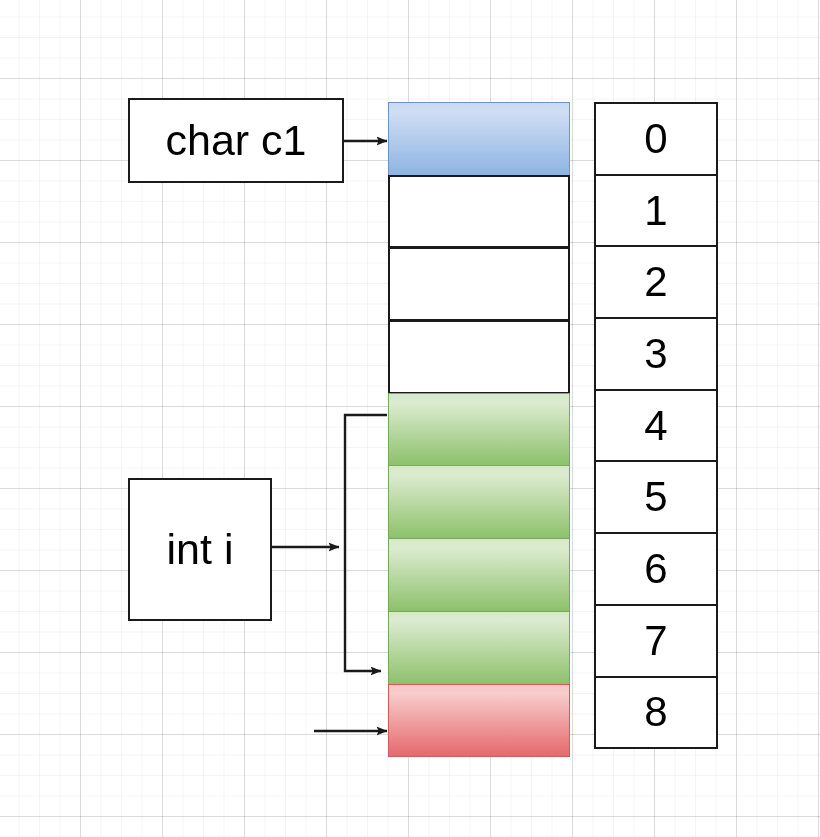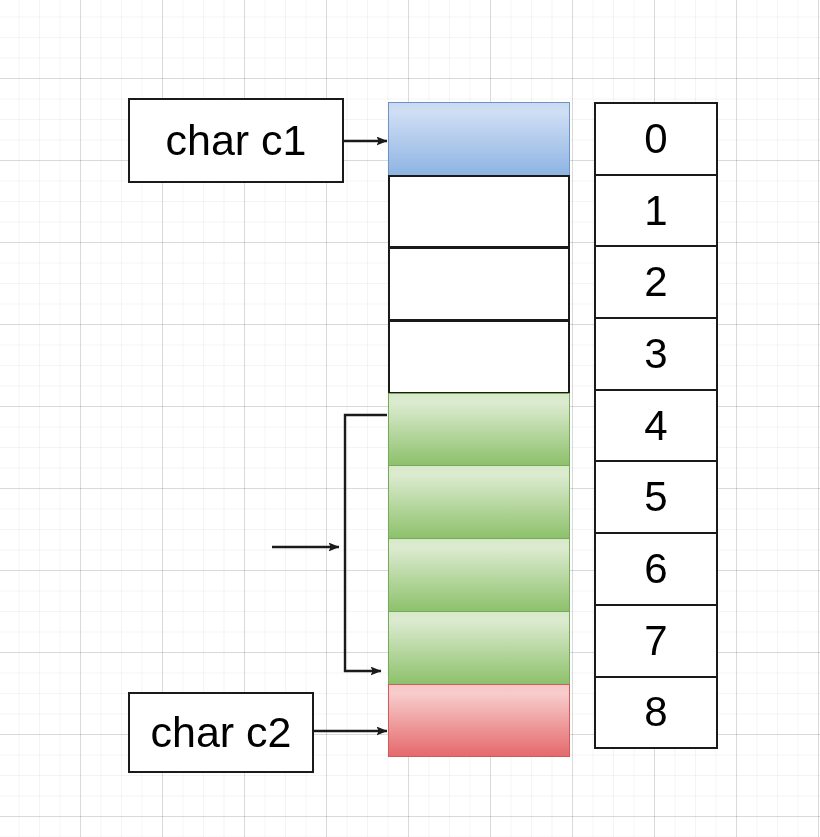--- a/index.html
+++ b/index.html
@@ -128,24 +128,24 @@
 </style>
 </head>
 <body>
 
 <div id="canvas">
 
   <div class="label-box" id="box-c1">
     <span>char c1</span>
   </div>
 
-
-  <div class="label-box" id="box-c2">
-    <span>char c2</span>
-  </div>
+  <div class="label-box" id="box-i">
+    <span>int i</span>
+  </div>
+
 
   <div id="mem-col">
     <div class="mem-cell blue"></div>
     <div class="mem-cell white"></div>
     <div class="mem-cell white"></div>
     <div class="mem-cell white"></div>
     <div class="mem-cell green"></div>
     <div class="mem-cell green"></div>
     <div class="mem-cell green"></div>
     <div class="mem-cell green"></div>

